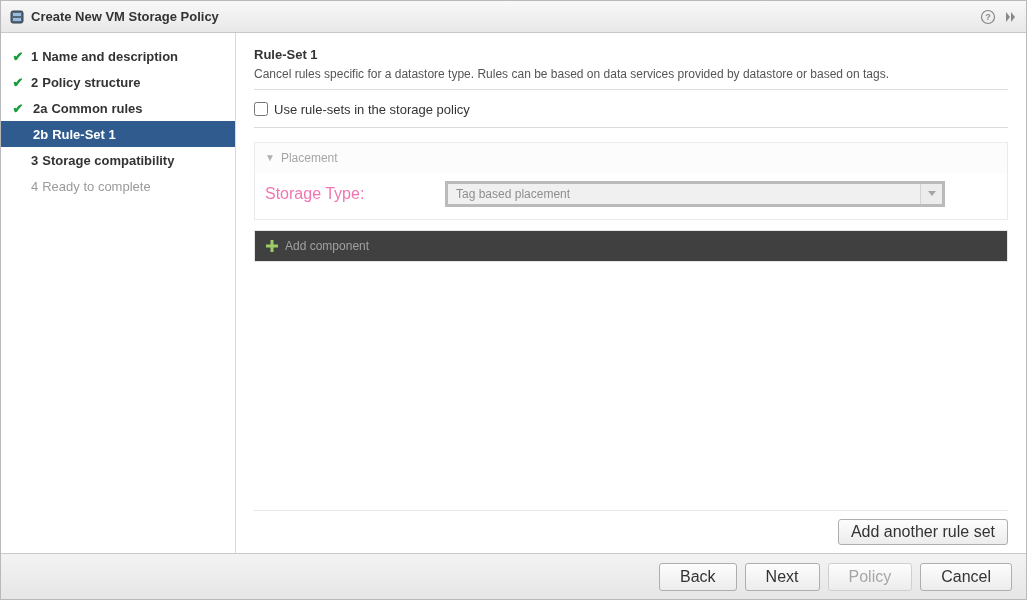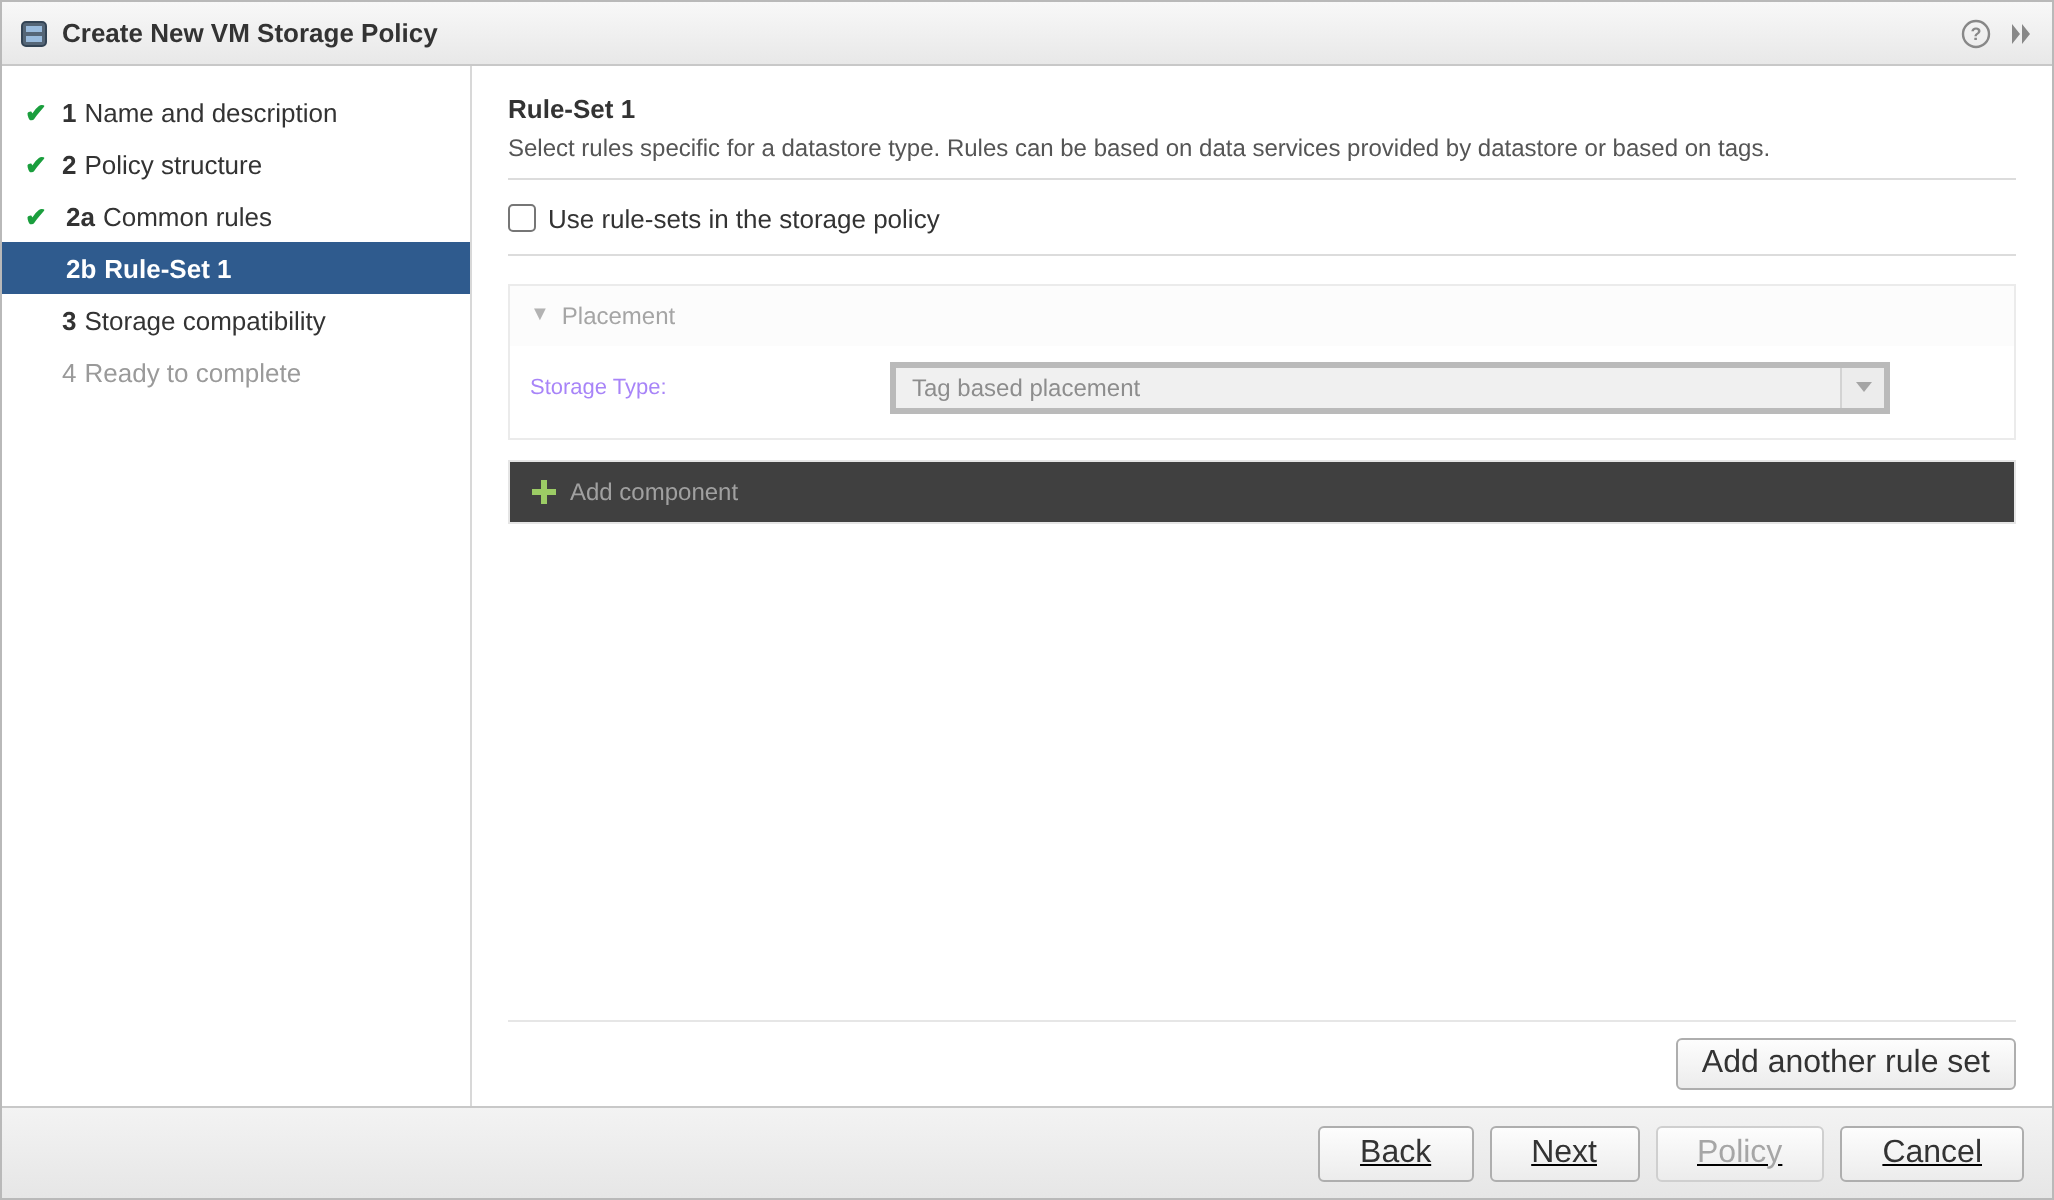--- a/index.html
+++ b/index.html
@@ -23,39 +23,39 @@
       color: #333; cursor: pointer;
     }
     .nav-item .check {
       width: 14px; height: 14px; margin-right: 6px; display: inline-flex; align-items: center; justify-content: center;
       color: #1a9e3d; font-weight: bold;
     }
     .nav-item.sub { padding-left: 32px; }
     .nav-item.selected { background: #2f5b8e; color: #fff; }
     .nav-item.selected .label { color: #fff; font-weight: bold; }
     .nav-item .number { font-weight: bold; margin-right: 4px; }
-    .nav-item .label { font-weight: normal; }
+    .nav-item .label { font-weight: bold; }
     .nav-item.pending .number, .nav-item.pending .label { color: #9a9a9a; font-weight: normal; }
     .main { flex: 1; padding: 14px 18px 0 18px; display: flex; flex-direction: column; overflow: hidden; }
     .section-title { font-size: 13px; font-weight: bold; color: #333; margin-bottom: 4px; }
     .section-desc { font-size: 12px; color: #555; line-height: 1.4; margin-bottom: 6px; }
     .hr { height: 1px; background: #dcdcdc; margin-bottom: 12px; }
     .check-row { display: flex; align-items: center; font-size: 13px; color: #333; margin-bottom: 10px; }
     .check-row input { margin-right: 6px; width: 14px; height: 14px; }
     .panel {
       border: 1px solid #e5e5e5; background: #fff; margin-bottom: 10px;
     }
     .panel.disabled { opacity: .75; }
     .panel-header {
       display: flex; align-items: center; padding: 8px 10px; font-size: 12px; color: #888;
       background: #fbfbfb;
     }
     .panel-header .tri { margin-right: 6px; color: #9a9a9a; font-size: 10px; }
     .panel-body { padding: 8px 10px 12px 10px; display: flex; align-items: center; }
-    .field-label { width: 180px; font-size: 11px; color: #8b5cf6; }
+    .field-label { width: 180px; font-size: 16px; color: #ec4899; }
     .select {
       flex: 1; max-width: 500px; height: 26px; border: 3px solid #a3a3a3; background: #ececec;
       display: flex; align-items: center; padding: 0 8px; font-size: 12px; color: #686868;
       position: relative;
     }
     .select .caret {
       position: absolute; right: 0; top: 0; height: 100%; width: 22px;
       border-left: 1px solid #c5c5c5; display: flex; align-items: center; justify-content: center;
       background: #e6e6e6; color: #888;
     }
@@ -68,21 +68,21 @@
     .ruleset-buttons { display: flex; justify-content: flex-end; gap: 8px; padding: 8px 0; border-top: 1px solid #e6e6e6; }
     .btn {
       height: 26px; padding: 0 12px; font-size: 16px; border: 1px solid #aeaeae;
       background: linear-gradient(to bottom, #fdfdfd, #ececec); border-radius: 3px; cursor: pointer;
       color: #333; display: inline-flex; align-items: center;
     }
     .btn.disabled { color: #a6a6a6; border-color: #cfcfcf; cursor: default; }
     .footer {
       height: 46px; background: linear-gradient(to bottom, #f3f3f3, #e6e6e6);
       border-top: 1px solid #c8c8c8; display: flex; align-items: center; justify-content: flex-end;
-      padding: 0 14px; gap: 8px; text-decoration: underline;
+      padding: 0 14px; gap: 8px;
     }
     .footer .btn { height: 28px; padding: 0 20px; }
   </style>
 </head>
 <body>
 
 <div class="wizard">
   <div class="titlebar">
     <span class="titlebar-icon">
       <svg viewBox="0 0 16 16">
@@ -133,21 +133,21 @@
       </div>
       <div class="nav-item pending" style="padding-left:30px;">
         <span class="number">4</span>
         <span class="label">Ready to complete</span>
       </div>
     </div>
 
     <div class="main">
       <div class="section-title">Rule-Set 1</div>
       <div class="section-desc">
-        <span>Select rules specific for a datastore type. Rules can be based on data services provided by datastore or based on tags.</span><br>
+        <span>Cancel rules specific for a datastore type. Rules can be based on data services provided by datastore or based on tags.</span><br>
       </div>
       <div class="hr"></div>
 
       <label class="check-row">
         <input type="checkbox" style="">
         <span>Use rule-sets in the storage policy</span>
       </label>
       <div class="hr" style="margin-bottom:14px;"></div>
 
       <div class="panel disabled">

